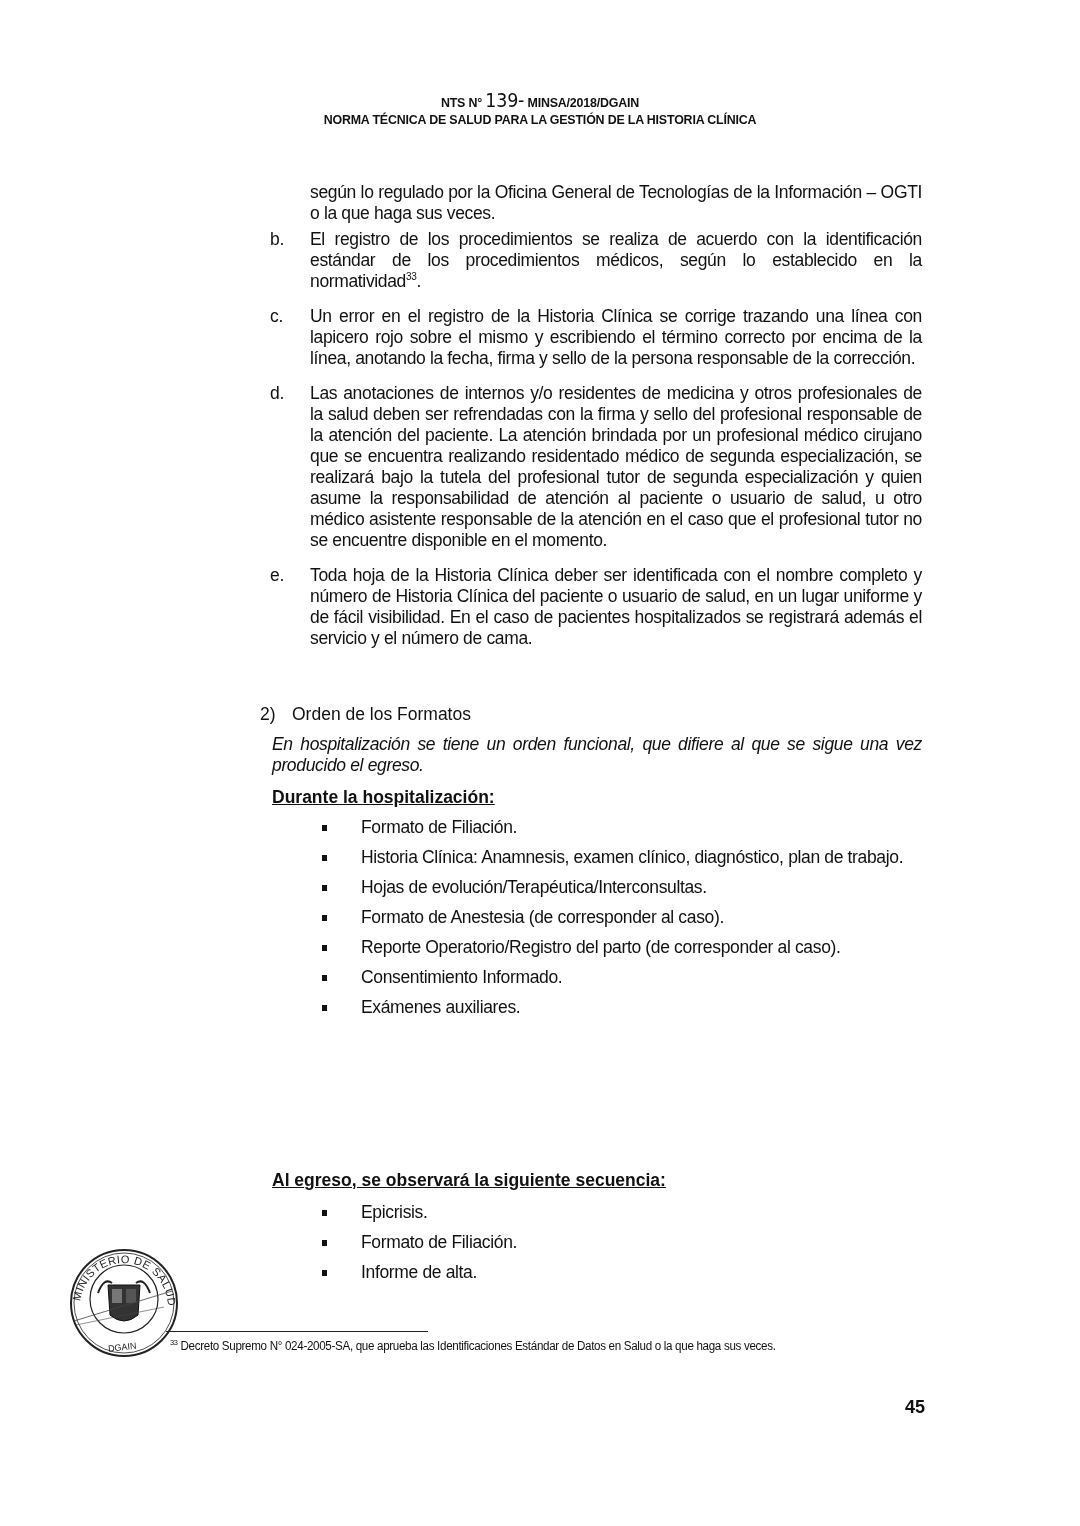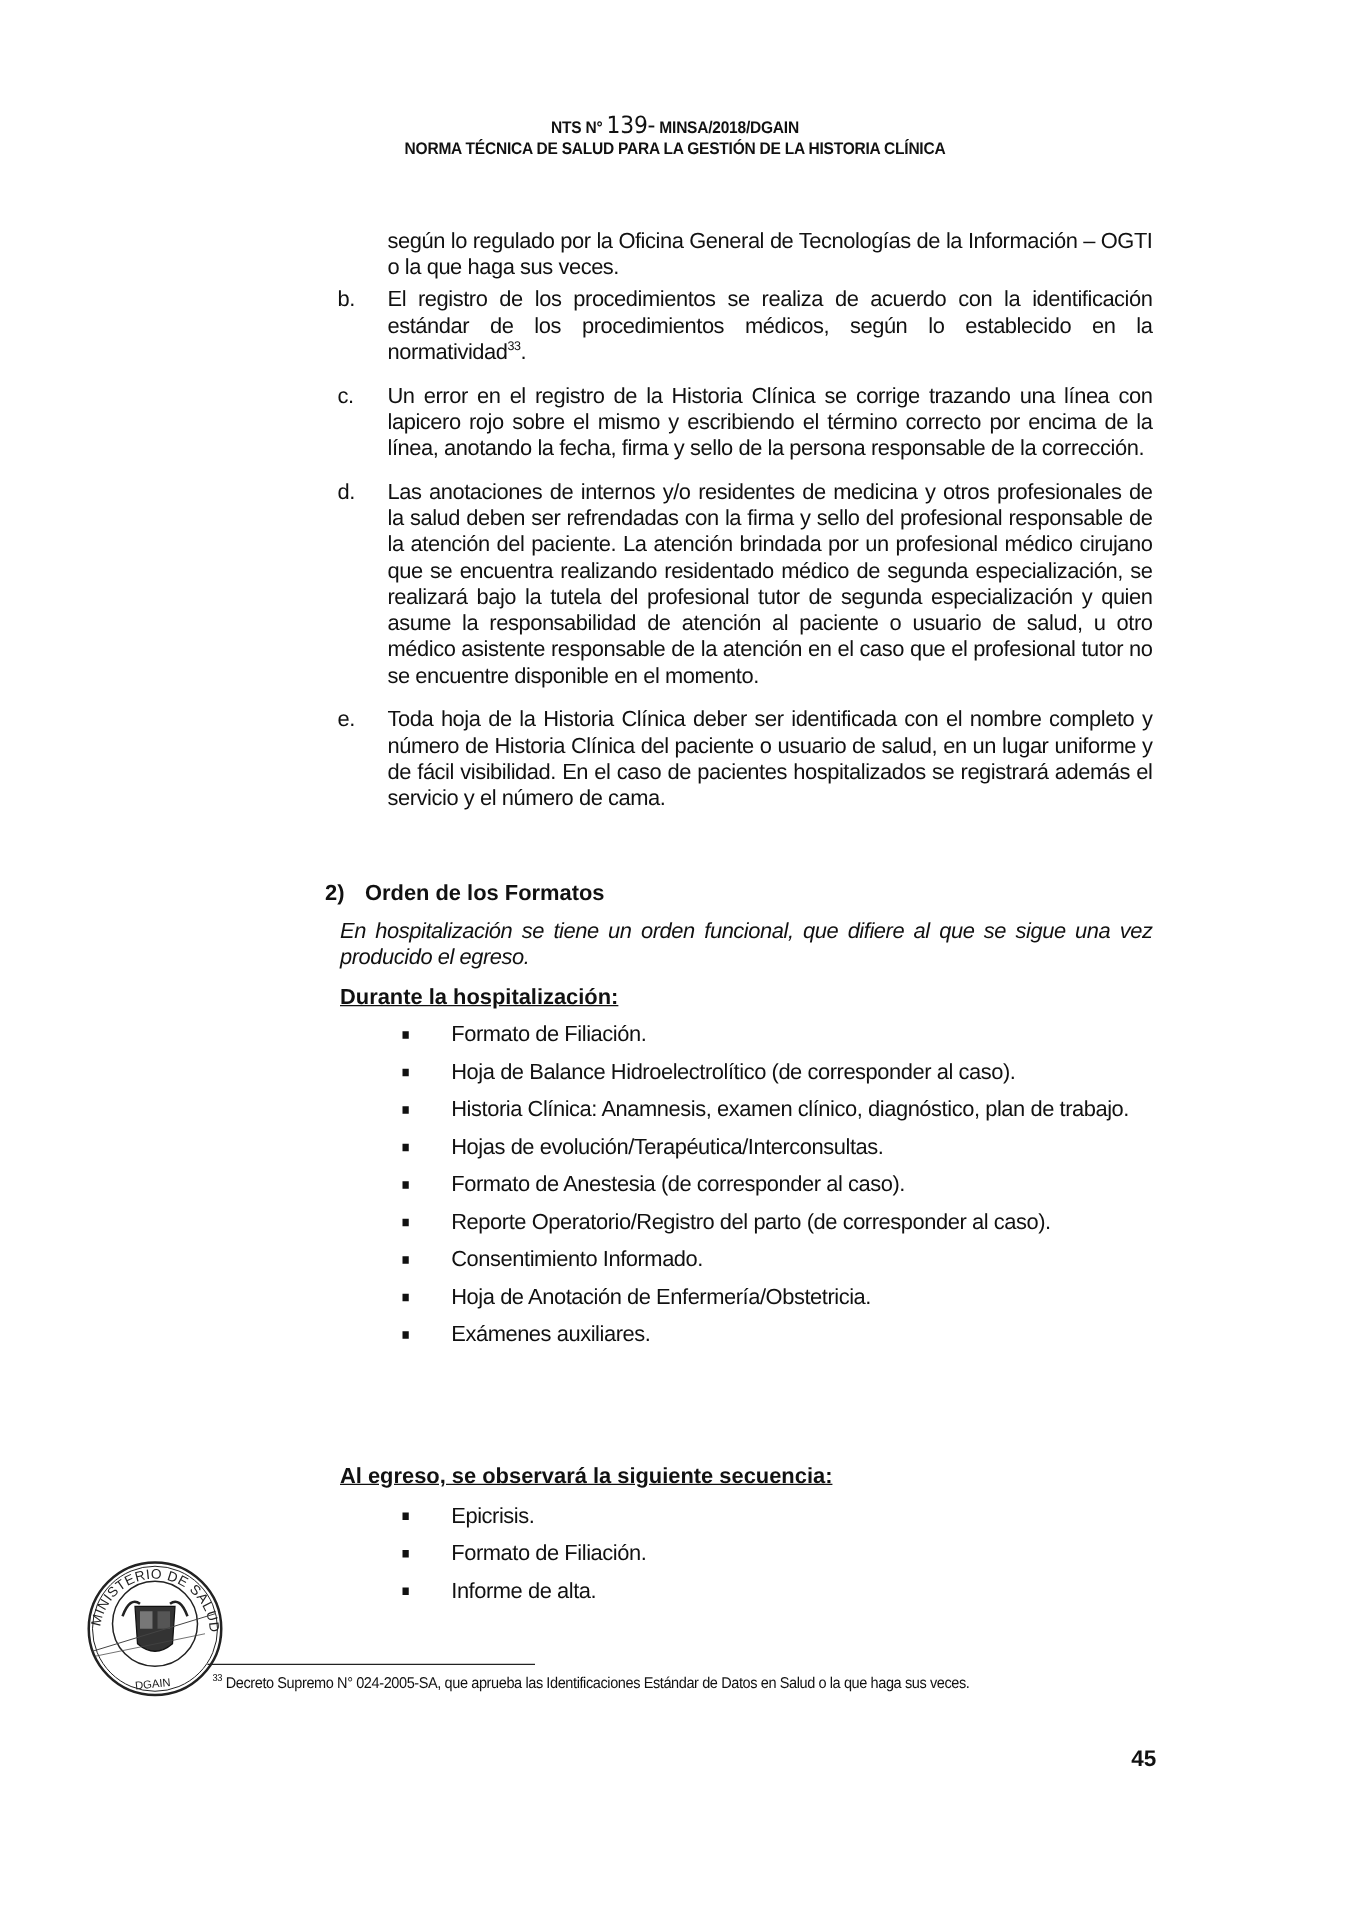--- a/index.html
+++ b/index.html
@@ -6,21 +6,21 @@
     body { width: 1080px; height: 1526px; position: relative; overflow: hidden; color: #111; font-family: "Liberation Sans", sans-serif; }
     .header { position: absolute; top: 92px; left: 0; width: 1080px; text-align: center; font-family: "Liberation Sans", sans-serif; font-weight: bold; font-size: 13.5px; line-height: 17px; letter-spacing: -0.2px; transform: scaleX(0.92); }
     .header .hand { font-family: "DejaVu Sans", sans-serif; font-weight: normal; font-size: 19px; }
     .page { position: absolute; left: 0; top: 0; width: 1080px; }
     .txt { font-size: 17.5px; line-height: 21px; text-align: justify; letter-spacing: -0.35px; }
     .lettered { position: absolute; left: 270px; width: 652px; }
     .litem { position: relative; padding-left: 40px; margin-bottom: 12px; }
     .litem .lbl { position: absolute; left: 0; top: 0; }
     .cont { position: absolute; left: 310px; top: 182px; width: 612px; }
     .sec { position: absolute; left: 260px; width: 662px; }
-    .sec-title { font-weight: bold; font-size: 17.5px; position: absolute; top: 0; left: 0; }
+    .sec-title { font-weight: normal; font-size: 17.5px; position: absolute; top: 0; left: 0; }
     .sec-title .num { display: inline-block; width: 32px; }
     .intro { position: absolute; left: 12px; top: 30px; width: 650px; font-style: italic; }
     .subhead { position: absolute; left: 12px; font-weight: bold; font-size: 17.5px; text-decoration: underline; }
     .blist { position: absolute; left: 60px; width: 602px; }
     .bitem { position: relative; padding-left: 41px; margin-bottom: 9px; }
     .bullet { position: absolute; left: 2px; top: 8px; width: 5px; height: 6px; background: #111; }
     .fn-rule { position: absolute; left: 166px; top: 1331px; width: 262px; height: 1px; background: #222; }
     .footnote { position: absolute; left: 170px; top: 1338px; font-size: 12.5px; letter-spacing: -0.35px; transform: scaleX(0.93); transform-origin: left; white-space: nowrap; }
     .footnote sup { font-size: 8px; }
     .pagenum { position: absolute; left: 905px; top: 1397px; font-weight: bold; font-size: 18px; }
@@ -61,27 +61,26 @@
   <div class="sec" style="top:704px;">
     <div class="sec-title">
       <span class="num">2)</span><span>Orden de los Formatos</span>
     </div>
     <div class="intro txt">En hospitalización se tiene un orden funcional, que difiere al que se sigue una vez producido el egreso.</div>
 
     <div class="subhead" style="top:83px;">Durante la hospitalización:</div>
 
     <div class="blist txt" style="top:113px;">
       <div class="bitem"><span class="bullet"></span><span>Formato de Filiación.</span></div>
-      <div class="bitem"><span class="bullet"></span><span>Hoja de Balance Hidroelectrolítico (de corresponder al caso).</span></div>
+      <div class="bitem"><span class="bullet"></span></div>
       <div class="bitem"><span class="bullet"></span><span>Historia Clínica: Anamnesis, examen clínico, diagnóstico, plan de trabajo.</span></div>
       <div class="bitem"><span class="bullet"></span><span>Hojas de evolución/Terapéutica/Interconsultas.</span></div>
       <div class="bitem"><span class="bullet"></span><span>Formato de Anestesia (de corresponder al caso).</span></div>
       <div class="bitem"><span class="bullet"></span><span>Reporte Operatorio/Registro del parto (de corresponder al caso).</span></div>
       <div class="bitem"><span class="bullet"></span><span>Consentimiento Informado.</span></div>
-      <div class="bitem"><span class="bullet"></span><span>Hoja de Anotación de Enfermería/Obstetricia.</span></div>
       <div class="bitem"><span class="bullet"></span><span>Exámenes auxiliares.</span></div>
     </div>
 
     <div class="subhead" style="top:466px;">Al egreso, se observará la siguiente secuencia:</div>
 
     <div class="blist txt" style="top:498px;">
       <div class="bitem"><span class="bullet"></span><span>Epicrisis.</span></div>
       <div class="bitem"><span class="bullet"></span><span>Formato de Filiación.</span></div>
       <div class="bitem"><span class="bullet"></span><span>Informe de alta.</span></div>
     </div>

